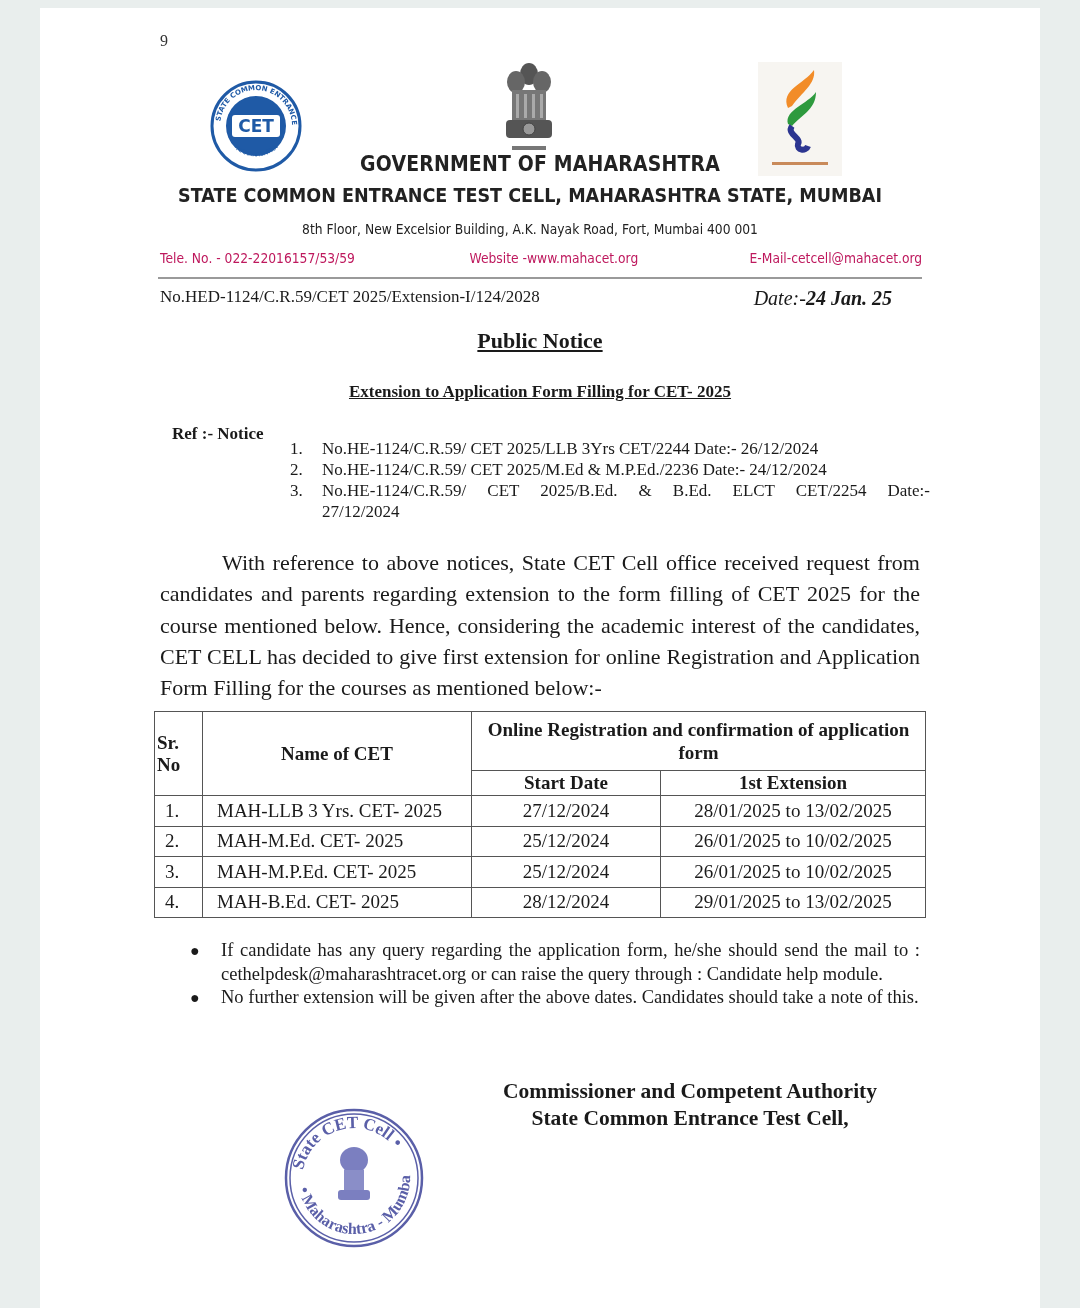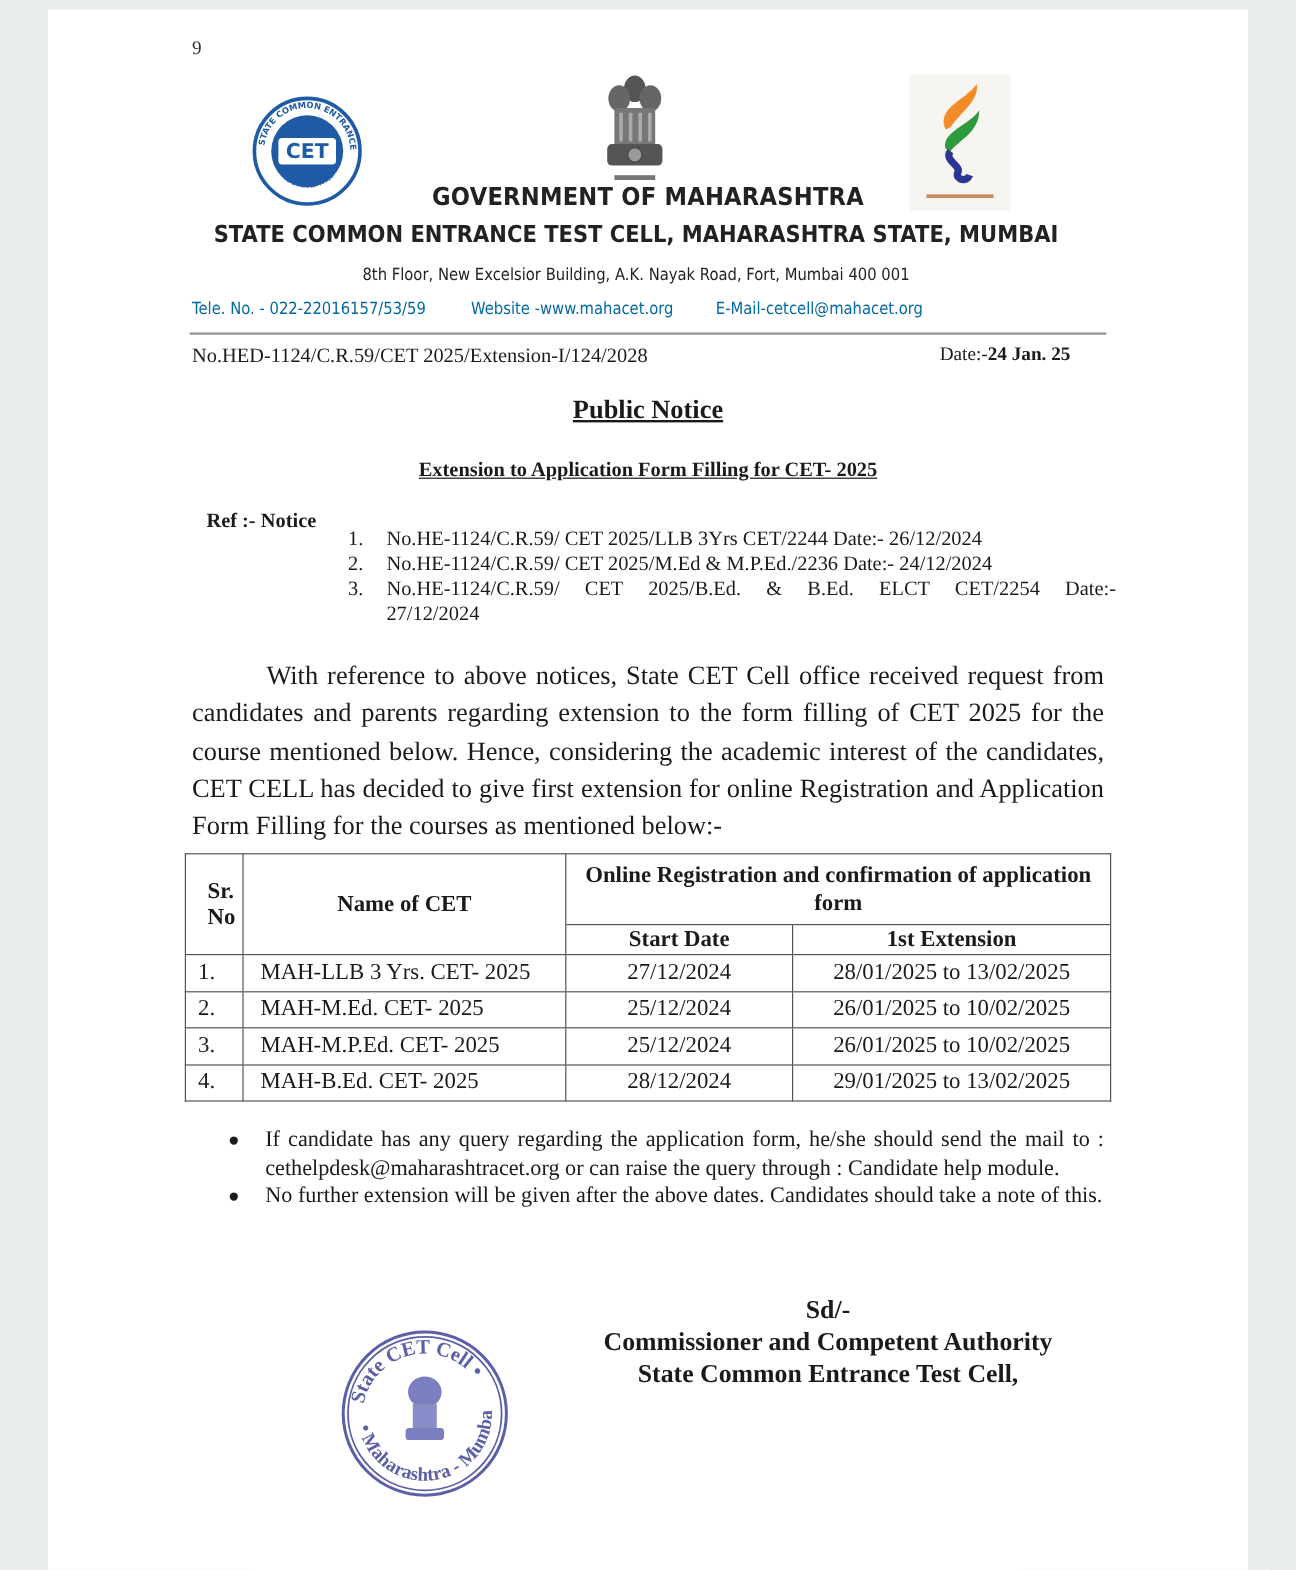--- a/index.html
+++ b/index.html
@@ -34,30 +34,30 @@
       font-family: "DejaVu Sans", sans-serif; font-weight: bold; font-size: 19.5px;
       transform: scaleX(0.9); color: #222;
     }
     .address {
       left: 0; width: 980px; top: 213px; text-align: center;
       font-family: "DejaVu Sans", sans-serif; font-size: 14px;
       transform: scaleX(0.88); color: #222;
     }
     .contact-row {
       left: 120px; width: 762px; top: 242px;
-      font-family: "DejaVu Sans", sans-serif; font-size: 14px; color: #0369a1;
-      display: flex; 
+      font-family: "DejaVu Sans", sans-serif; font-size: 14px; color: #be185d;
+      display: flex; justify-content: space-between;
     }
     .contact-row span { display: inline-block; transform: scaleX(0.88); }
     .contact-row span:first-child { transform-origin: left center; }
     .contact-row span:last-child { transform-origin: right center; }
     .divider { left: 118px; width: 764px; top: 269px; height: 2px; background: #9a9a9a; }
 
     .ref-no { left: 120px; top: 279px; font-size: 17px; }
-    .date-line { right: 148px; top: 279px; font-size: 16px; }
+    .date-line { right: 148px; top: 279px; font-size: 20px; font-style: italic; }
     .date-line b { font-weight: bold; }
 
     .notice-title {
       left: 0; width: 1000px; top: 320px; text-align: center;
       font-size: 22px; font-weight: bold; text-decoration: underline;
     }
     .subject {
       left: 0; width: 1000px; top: 374px; text-align: center;
       font-size: 17px; font-weight: bold; text-decoration: underline;
     }
@@ -75,21 +75,21 @@
       font-size: 22px; line-height: 31.3px; text-align: justify;
       text-indent: 62px;
     }
 
     table.cet-table {
       position: absolute; left: 114px; top: 703px; width: 772px;
       border-collapse: collapse; font-size: 19px;
     }
     .cet-table td, .cet-table th { border: 1.5px solid #555; }
     .cet-table th { font-weight: bold; }
-    .cet-table .h-sr { width: 48px; text-align: left; padding-left: 18px; line-height: 22px; height: 59px; }
+    .cet-table .h-sr { width: 48px; text-align: left; padding-left: 2px; line-height: 22px; height: 59px; }
     .cet-table .h-name { width: 269px; }
     .cet-table .h-online { line-height: 23px; height: 59px; }
     .cet-table .h-start { width: 189px; height: 25px; }
     .cet-table .h-ext { height: 25px; }
     .cet-table td { height: 30.5px; }
     .cet-table td.sr { padding-left: 10px; }
     .cet-table td.name { padding-left: 14px; }
     .cet-table td.c { text-align: center; }
 
     .bullets { left: 150px; top: 931px; width: 730px; font-size: 18.5px; line-height: 23.5px; }
@@ -256,18 +256,17 @@
       <text font-family="Liberation Serif, serif" font-size="16" font-weight="bold" fill="#5a5fa8">
         <textPath href="#sealBot" startOffset="6%">• Maharashtra - Mumbai</textPath>
       </text>
       <ellipse cx="82" cy="62" rx="14" ry="13" fill="#7b7fc0"></ellipse>
       <rect x="72" y="72" width="20" height="20" fill="#8a8ec8"></rect>
       <rect x="66" y="92" width="32" height="10" rx="3" fill="#7b7fc0"></rect>
     </svg>
   </div>
 
   <div class="abs sign-block">
-    <div>Sd/-</div>
     <div>Commissioner and Competent Authority</div>
     <div>State Common Entrance Test Cell,</div>
   </div>
 
 </div>
 
 </body></html>

